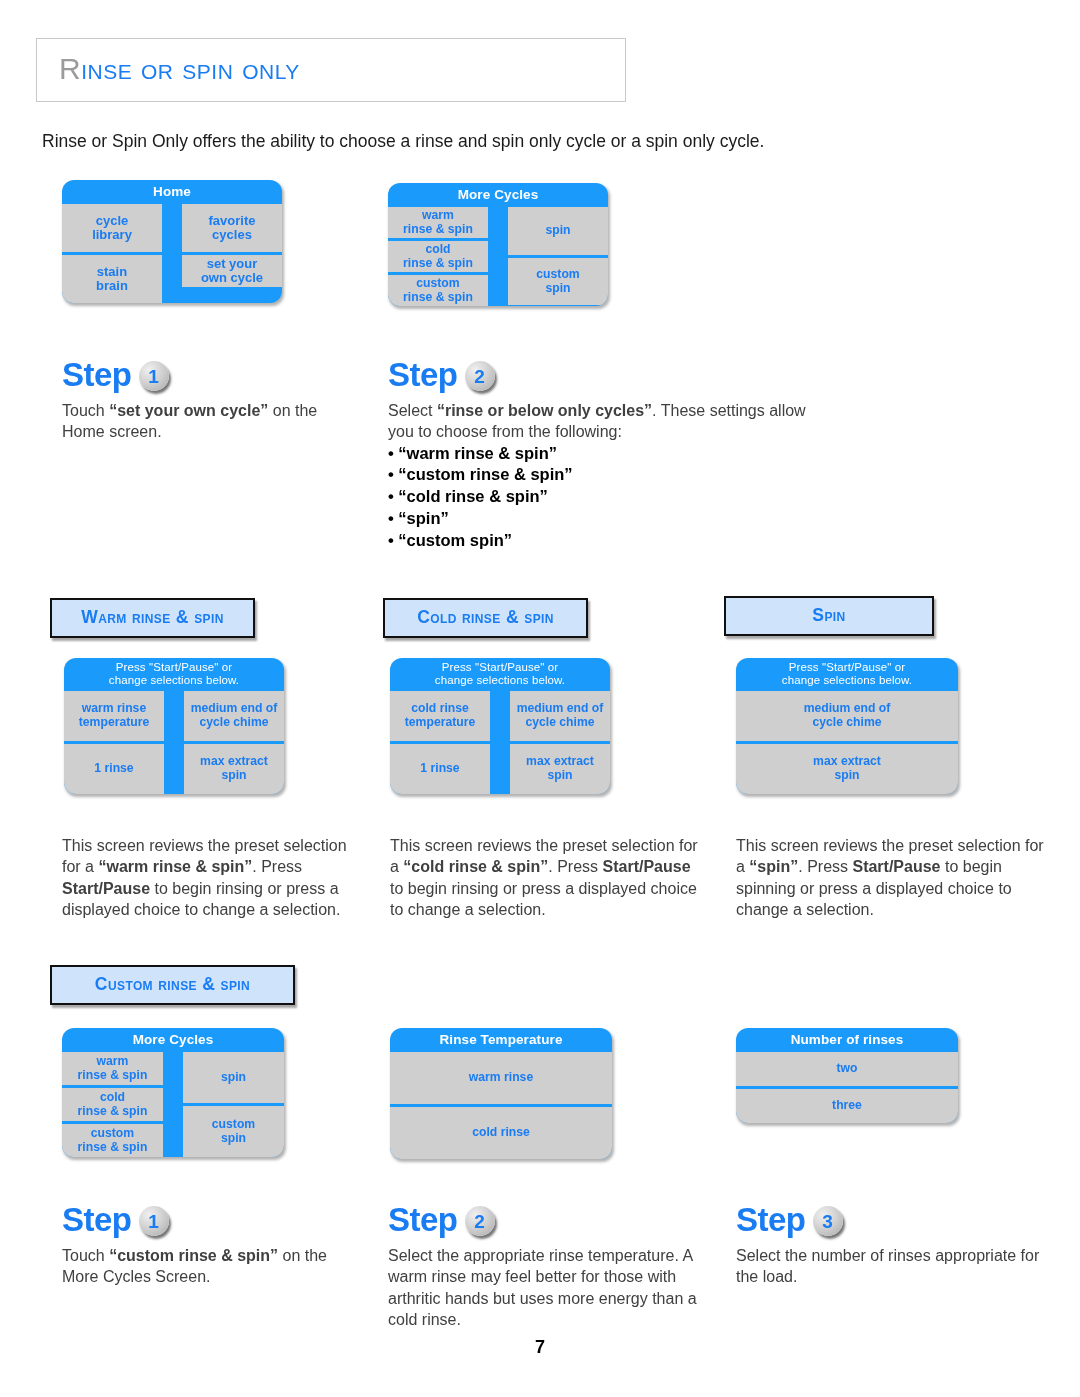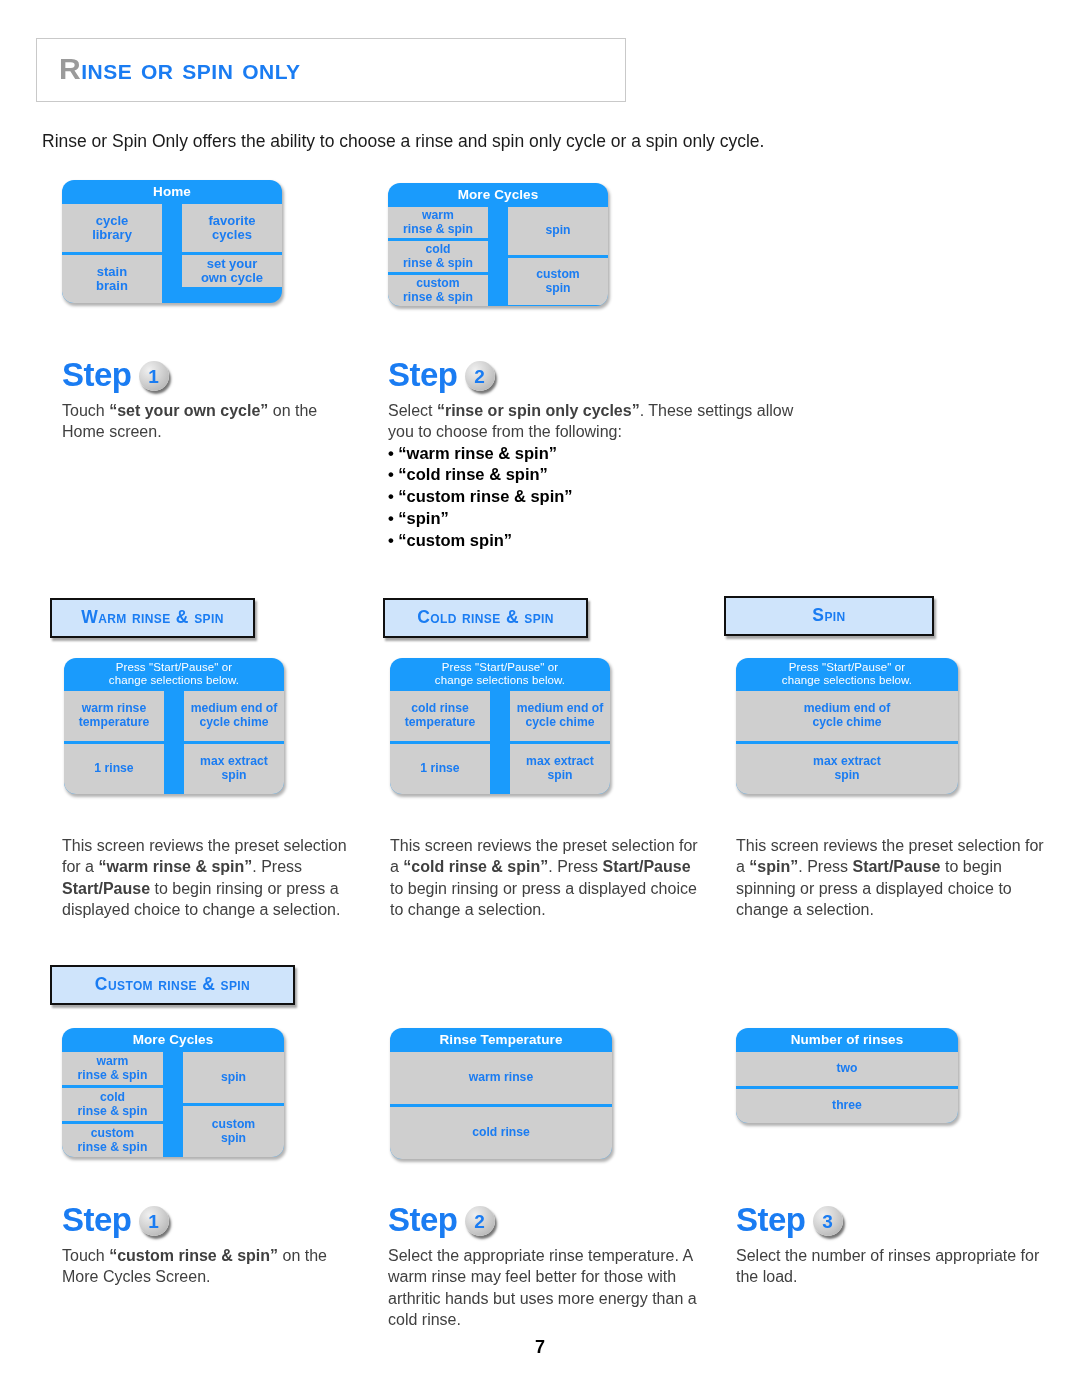--- a/index.html
+++ b/index.html
@@ -20,21 +20,21 @@
     left: 36px; top: 38px;
     width: 590px; height: 64px;
     border: 1px solid #c9c9c9;
     background: #fff;
   }
   .title-text {
     position: absolute;
     left: 22px; top: 50%;
     transform: translateY(-52%);
     font-size: 30px;
-    font-weight: bold;
+    font-weight: normal;
     color: #1a7cf2;
     letter-spacing: 0.5px;
     white-space: nowrap;
     font-variant: small-caps;
     text-transform: lowercase;
   }
   .title-text .cap1 { color: #9b9b9b; text-transform: uppercase; }
 
   
   .intro {
@@ -215,25 +215,25 @@
     <span class="step-num">1</span>
   </div>
   <div class="body-text"><span>Touch </span><b>“set your own cycle”</b><span> on the Home screen.</span></div>
 </div>
 
 <div class="blk" style="left:388px; top:358px; width:420px;">
   <div class="step-head">
     <span class="step-word">Step</span>
     <span class="step-num">2</span>
   </div>
-  <div class="body-text"><span>Select </span><b>“rinse or spin only cycles”</b><span>. These settings allow you to choose from the following:</span></div>
+  <div class="body-text"><span>Select </span><b>“rinse or below only cycles”</b><span>. These settings allow you to choose from the following:</span></div>
   <ul class="bullets">
     <li>• “warm rinse &amp; spin”</li>
+    <li>• “custom rinse &amp; spin”</li>
     <li>• “cold rinse &amp; spin”</li>
-    <li>• “custom rinse &amp; spin”</li>
     <li>•  “spin”</li>
     <li>• “custom spin”</li>
   </ul>
 </div>
 
 <div class="blk" style="left:50px; top:598px;">
   <div class="sect-header" style="width:205px; text-align:center;"><span class="cap1">W</span><span>arm Rinse &amp; Spin</span></div>
 </div>
 <div class="blk" style="left:383px; top:598px;">
   <div class="sect-header" style="width:205px; text-align:center;"><span class="cap1">C</span><span>old Rinse &amp; Spin</span></div>

